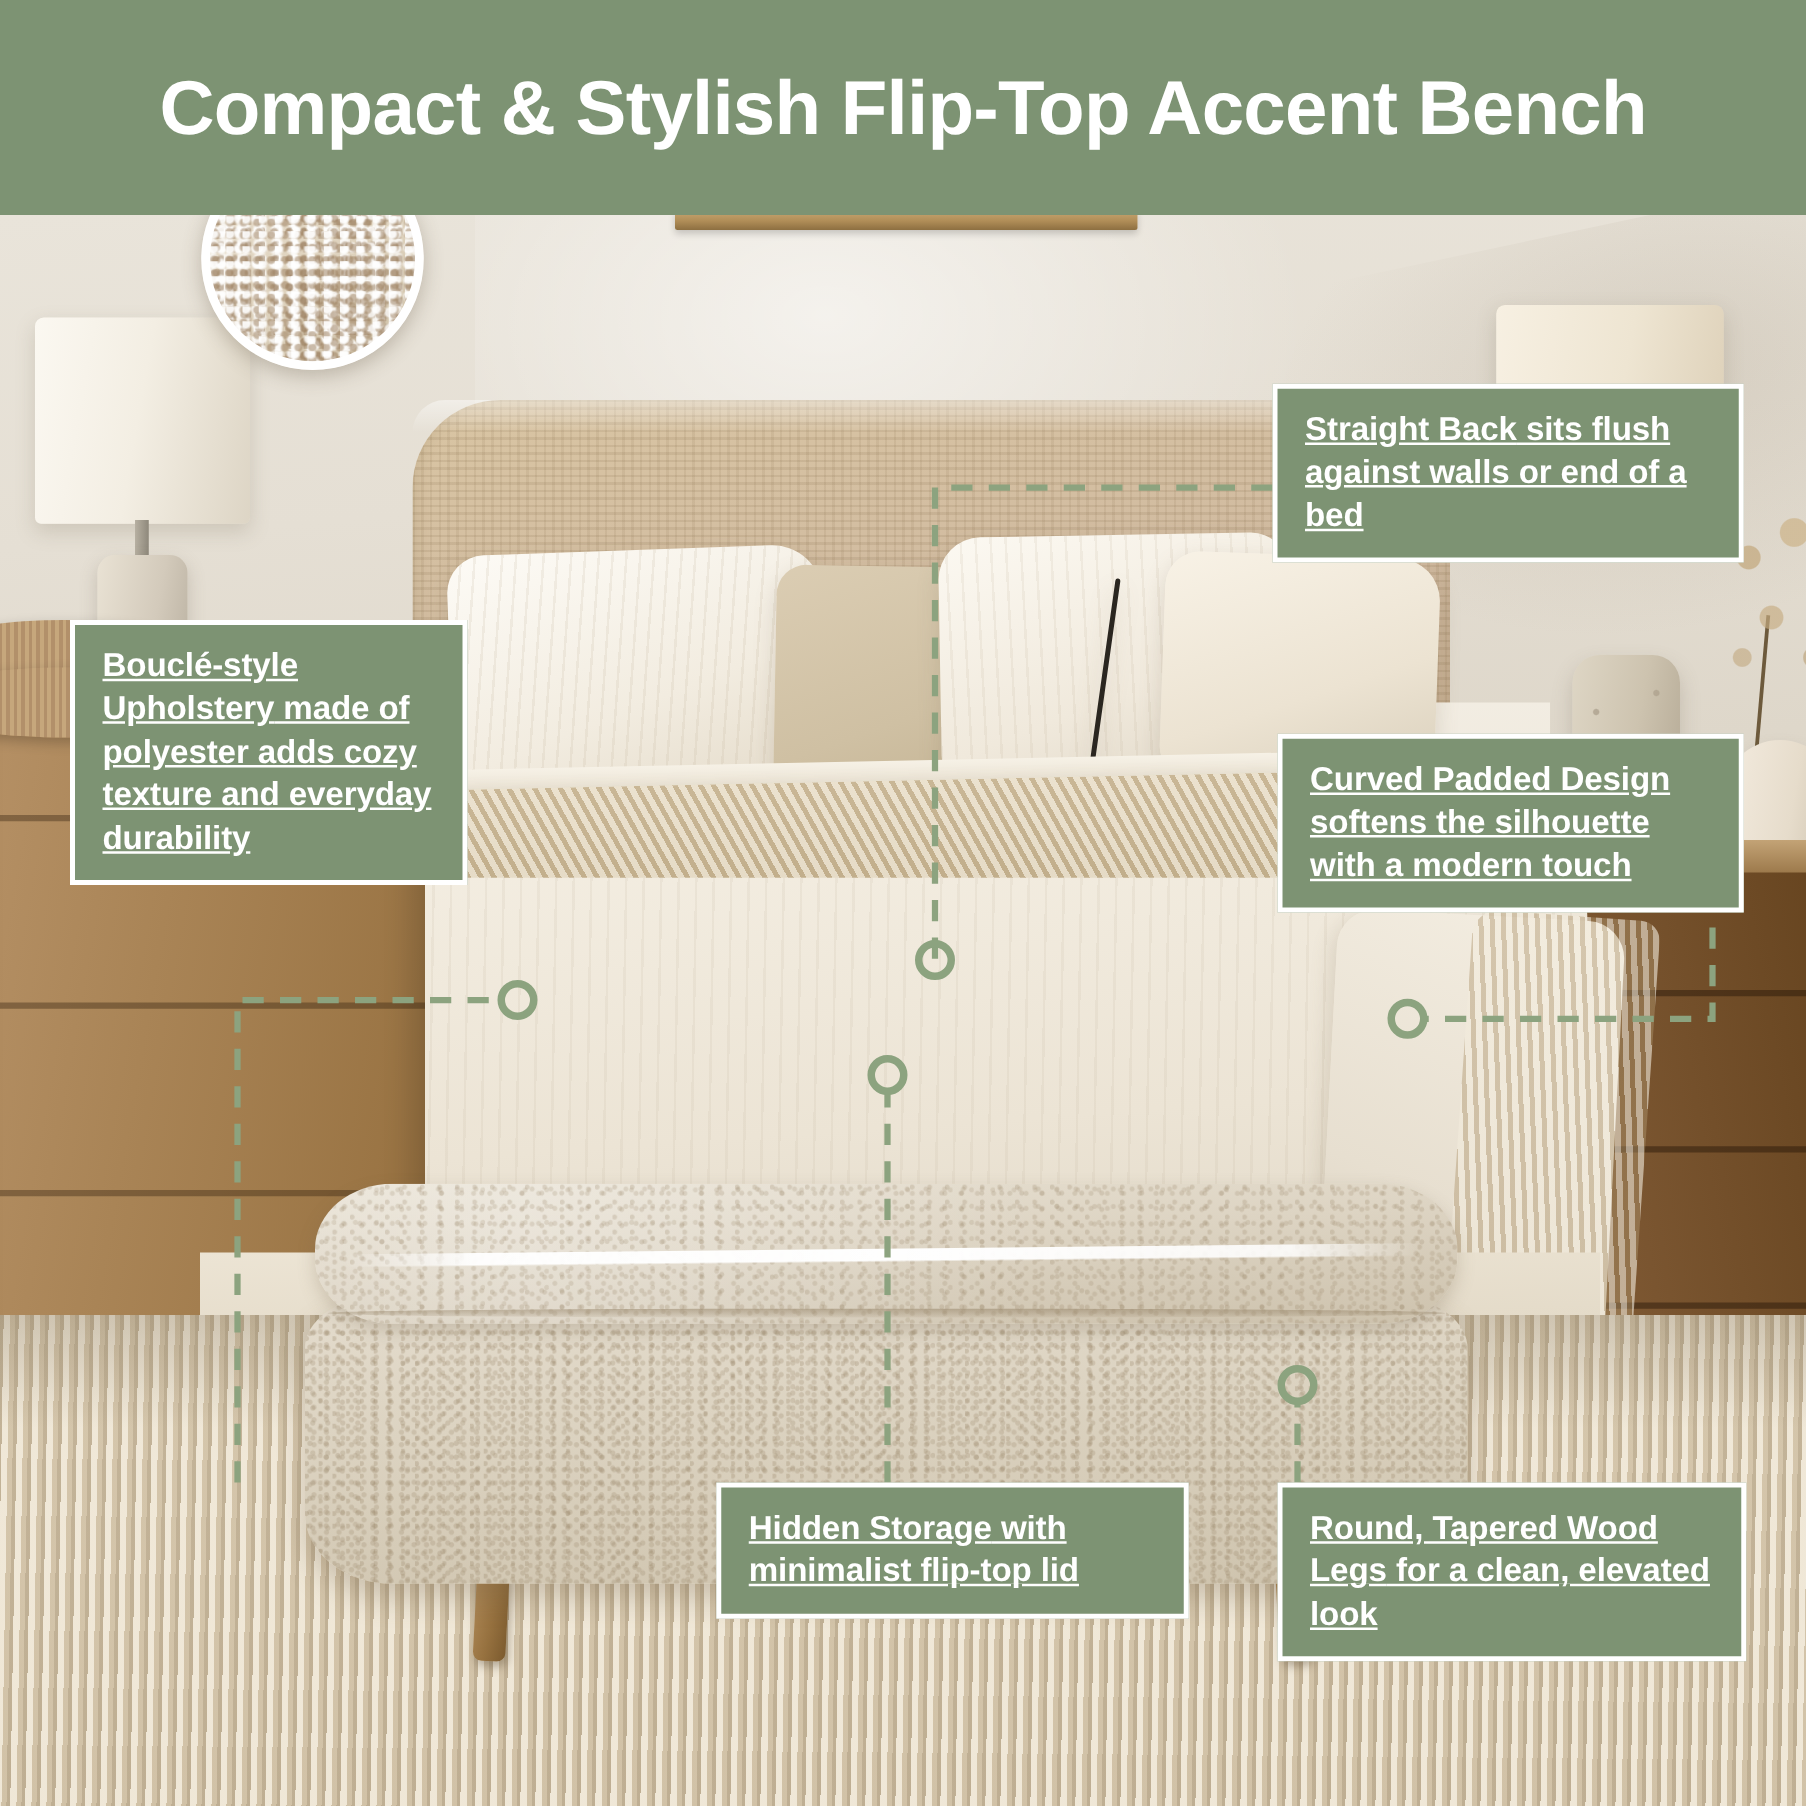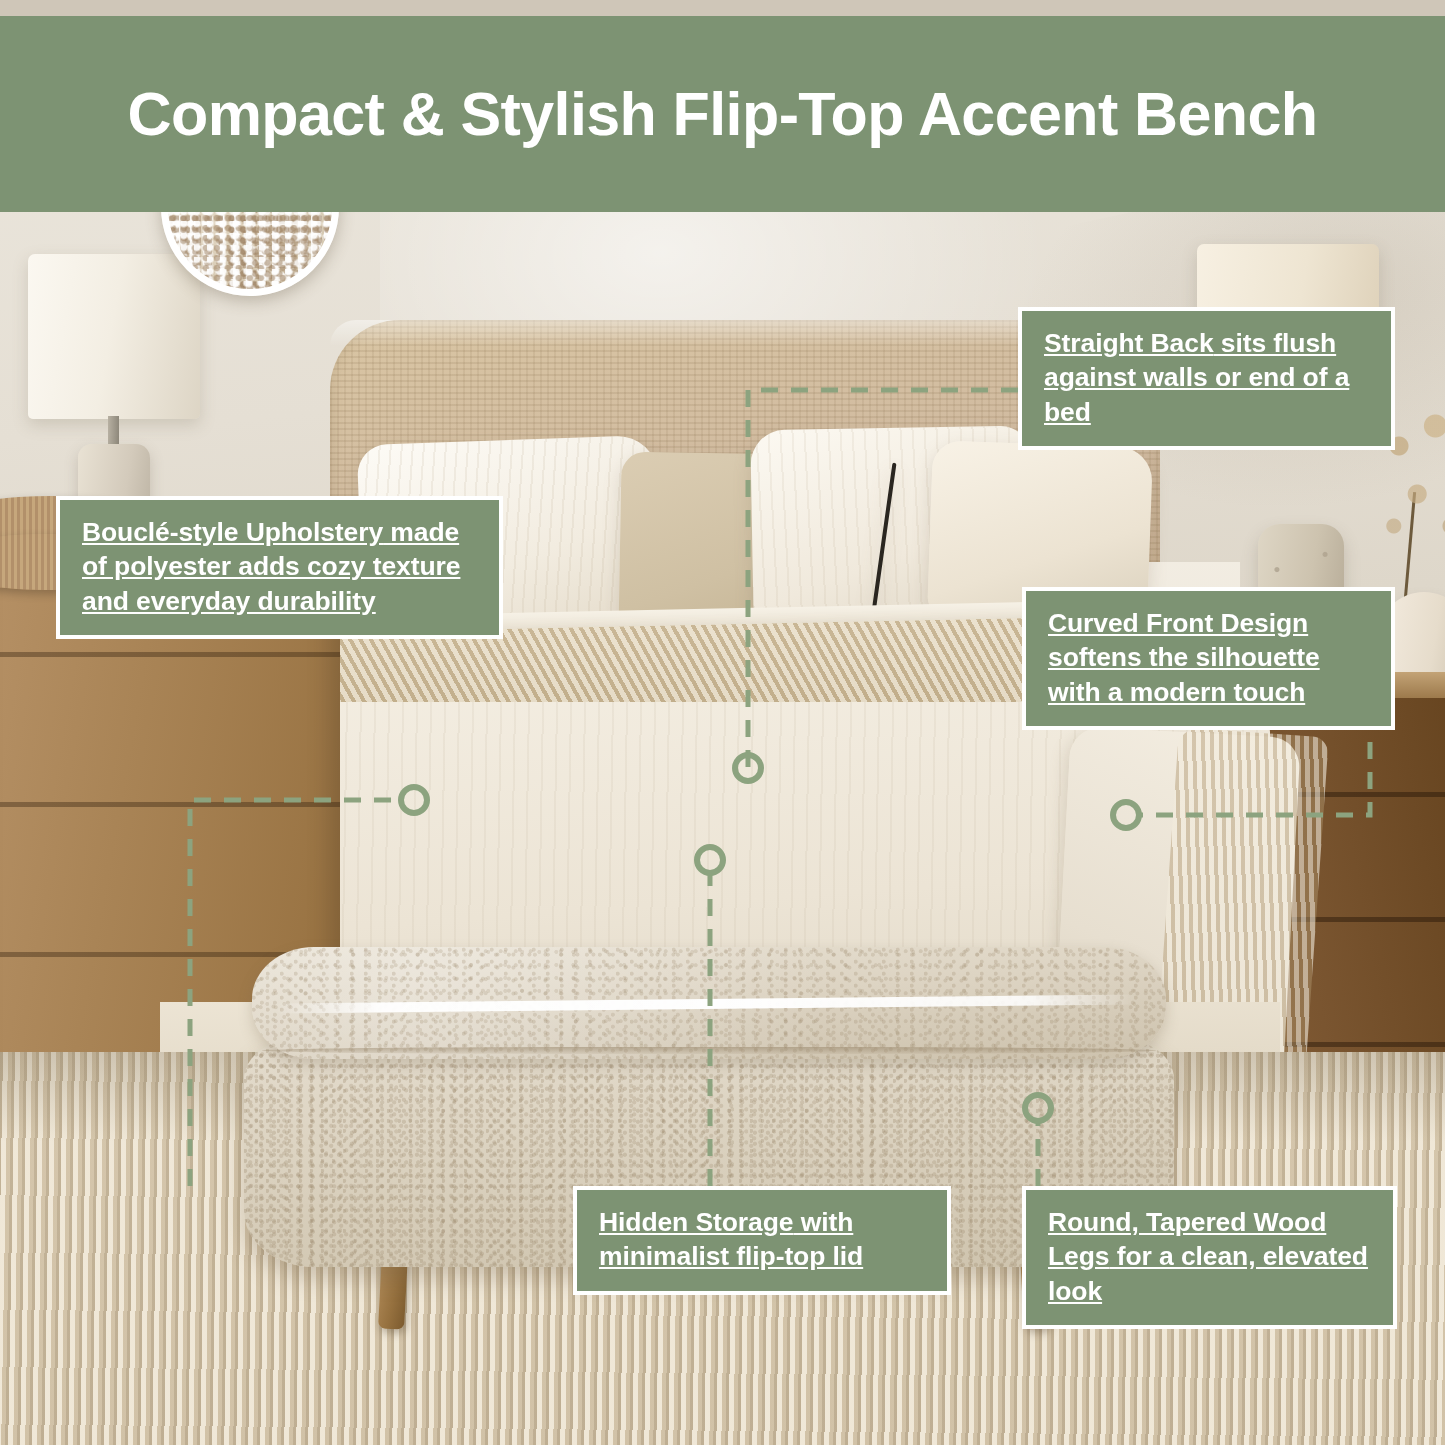--- a/index.html
+++ b/index.html
@@ -8,25 +8,24 @@
     font-family:"Liberation Sans", sans-serif;
     background:#cfc6b8;
     position:relative;
   }
 
   
   #stage { position:absolute; inset:0; width:1445px; height:1445px; overflow:hidden; }
 
   
   .header-band {
-    position:absolute; left:0; top:0; width:1445px; height:196px;
+    position:absolute; left:0; top:0; width:1445px; height:172px;
     background:#7d9373;
     display:flex; align-items:center; justify-content:center;
     z-index:60;
-    margin-top:16px;
   }
   .header-title {
     color:#ffffff;
     font-size:61px;
     font-weight:bold;
     letter-spacing:-0.6px;
     white-space:nowrap;
     line-height:1;
   }
 
@@ -378,21 +377,21 @@
     line-height:1.30;
     font-size:26.5px;
     font-weight:600;
     letter-spacing:-0.1px;
     text-decoration:underline;
   }
   .callout b { font-weight:bold; }
   .callout .txt { display:block; }
 
   .co-straight { left:1018px; top:307px; width:377px; }
-  .co-boucle   { left:56px;   top:496px; width:447px; }
+  .co-boucle   { left:56px;   top:496px; width:318px; }
   .co-curved   { left:1022px; top:587px; width:373px; }
   .co-padded   { left:56px;   top:1186px; width:378px; }
   .co-hidden   { left:541px;  top:1186px; width:378px;margin-left:32px; }
   .co-legs     { left:1022px; top:1186px; width:375px; }
 </style>
 </head>
 <body>
 
 <div id="stage">
 
@@ -499,21 +498,21 @@
 
   <div class="callout co-straight">
     <span class="txt"><b>Straight Back</b><span> sits flush against walls or end of a bed</span></span>
   </div>
 
   <div class="callout co-boucle">
     <span class="txt"><b>Bouclé-style Upholstery</b><span> made of polyester adds cozy texture and everyday durability</span></span>
   </div>
 
   <div class="callout co-curved">
-    <span class="txt"><b>Curved Front Design</b><span> softens the silhouette with a modern touch</span></span>
+    <span class="txt"><b>Curved Padded Design</b><span> softens the silhouette with a modern touch</span></span>
   </div>
 
 
   <div class="callout co-hidden">
     <span class="txt"><b>Hidden Storage</b><span> with minimalist flip-top lid</span></span>
   </div>
 
   <div class="callout co-legs">
     <span class="txt"><b>Round, Tapered Wood Legs</b><span> for a clean, elevated look</span></span>
   </div>

